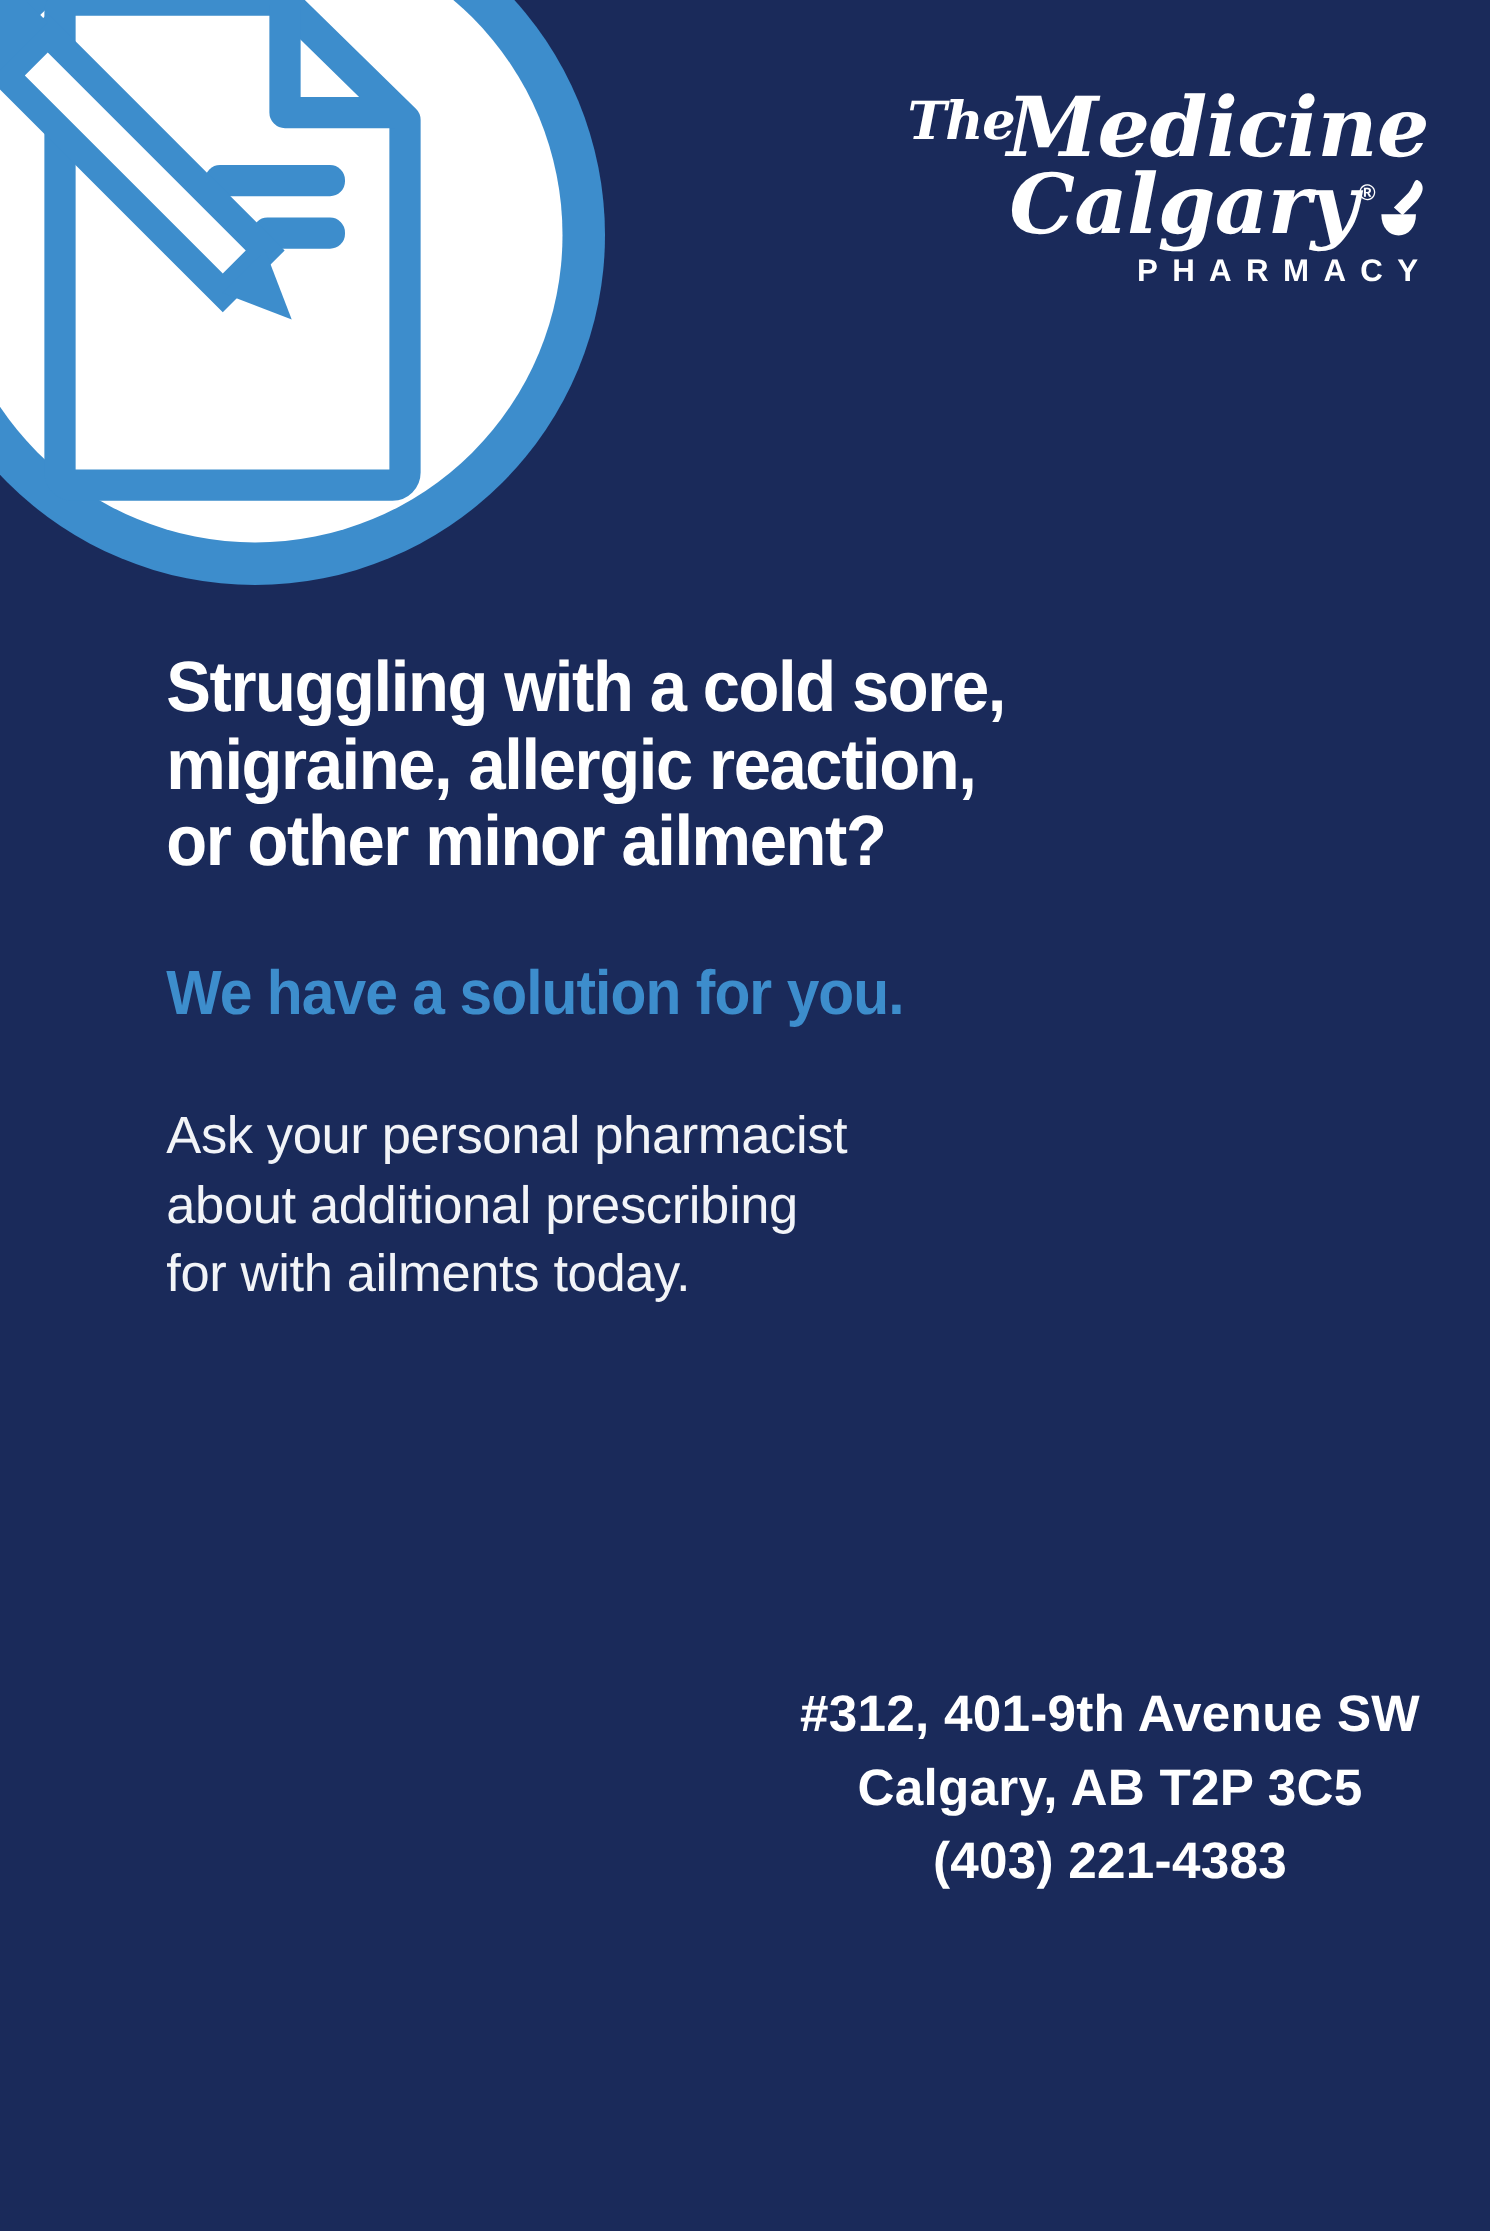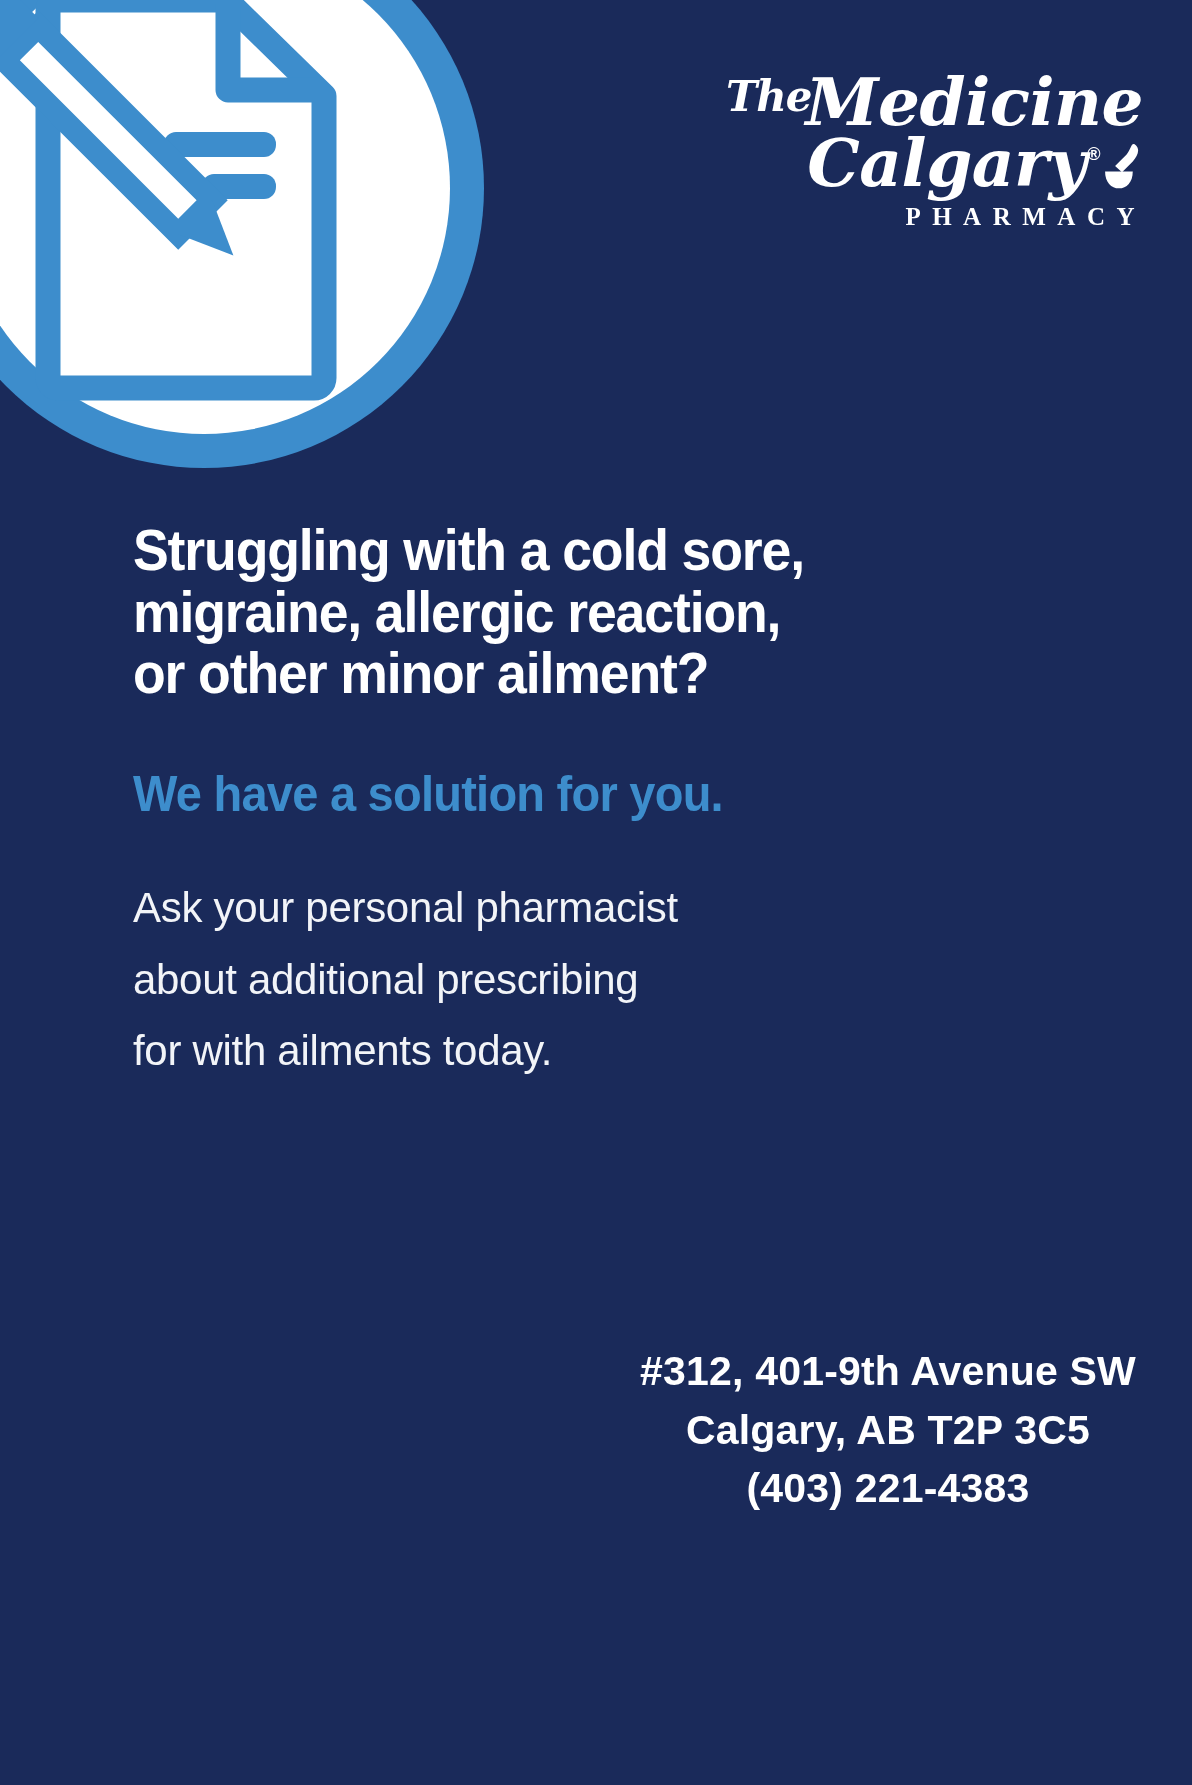--- a/index.html
+++ b/index.html
@@ -98,21 +98,21 @@
     margin-left: 1px;
     font-family: "Liberation Sans", sans-serif;
   }
   .logo-pestle {
     display: inline-block;
     vertical-align: -4px;
     margin-left: 2px;
   }
   .logo-pharmacy {
     display: block;
-    font-family: Liberation Serif, serif;
+    font-family: Liberation Sans, sans-serif;
     font-weight: 700;
     font-size: 25px;
     letter-spacing: 11.5px;
     color: #ffffff;
     margin-top: 6px;
     padding-right: 0px;
     text-align: right;
   }
 
   
@@ -151,21 +151,21 @@
 
   .bodytext {
     color: #f2f4f8;
     font-family: "Liberation Sans", sans-serif;
     font-weight: 400;
     font-size: 42px;
     line-height: 1.33;
     letter-spacing: -0.3px;
     margin: 58px 0 0 0;
   }
-  .bodytext .bd-line { display: block; white-space: nowrap; margin-top: 16px; }
+  .bodytext .bd-line { display: block; white-space: nowrap; }
 
   
   .address {
     position: absolute;
     right: 56px;
     bottom: 268px;
     text-align: center;
     color: #ffffff;
     font-family: "Liberation Sans", sans-serif;
     font-weight: 700;

